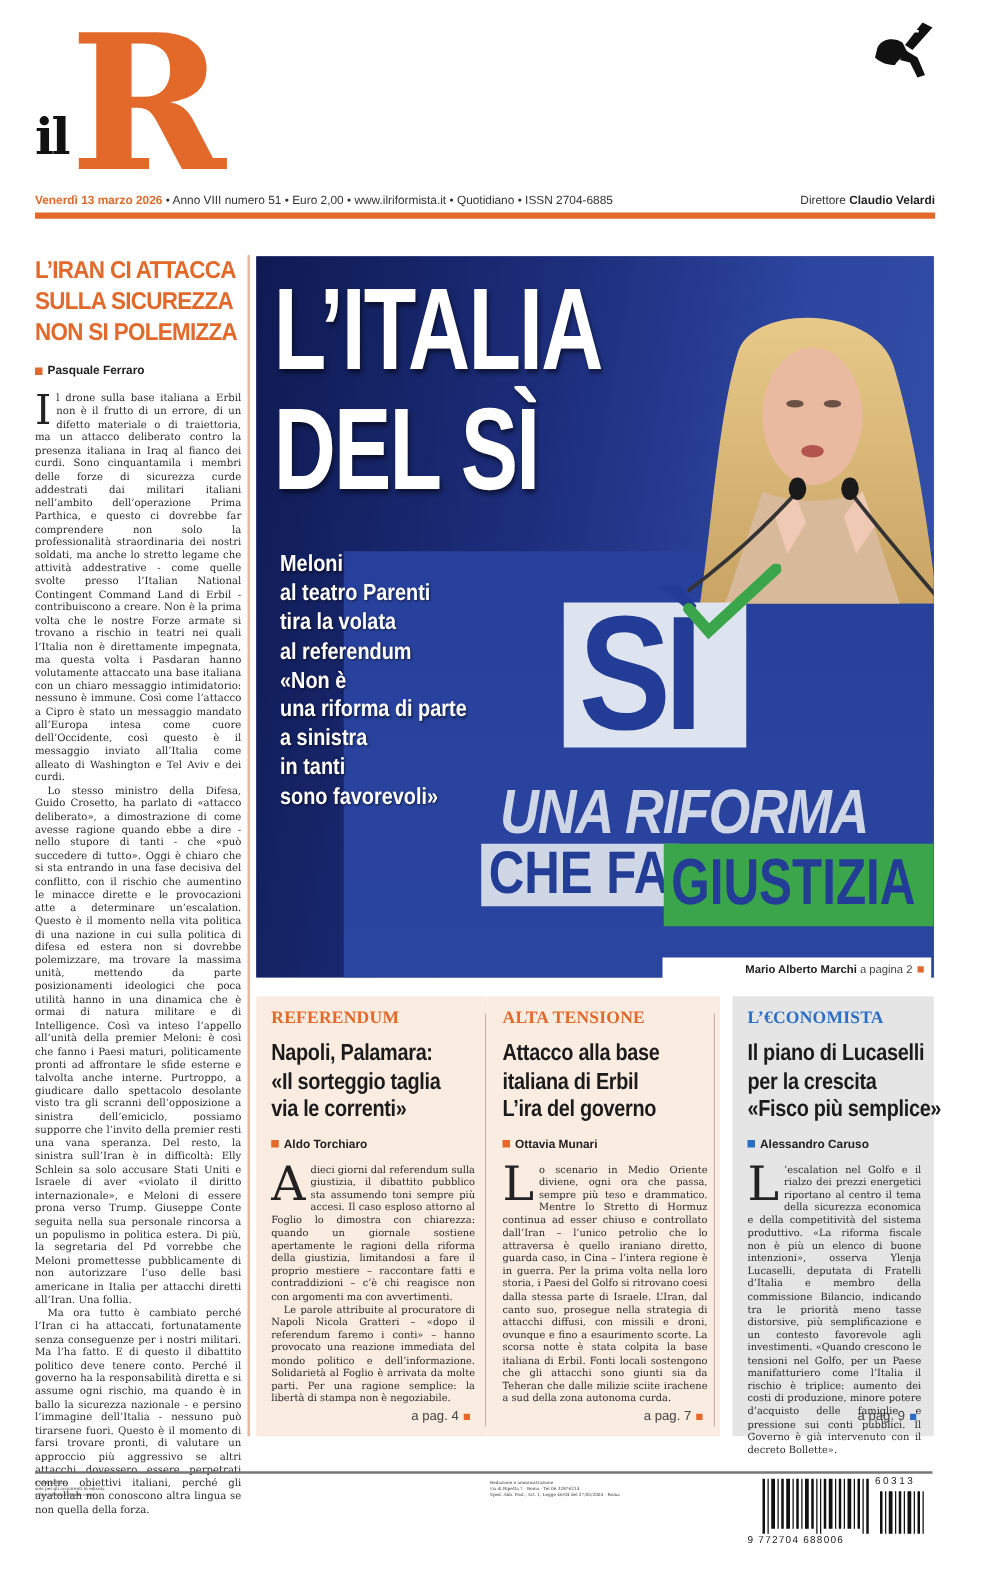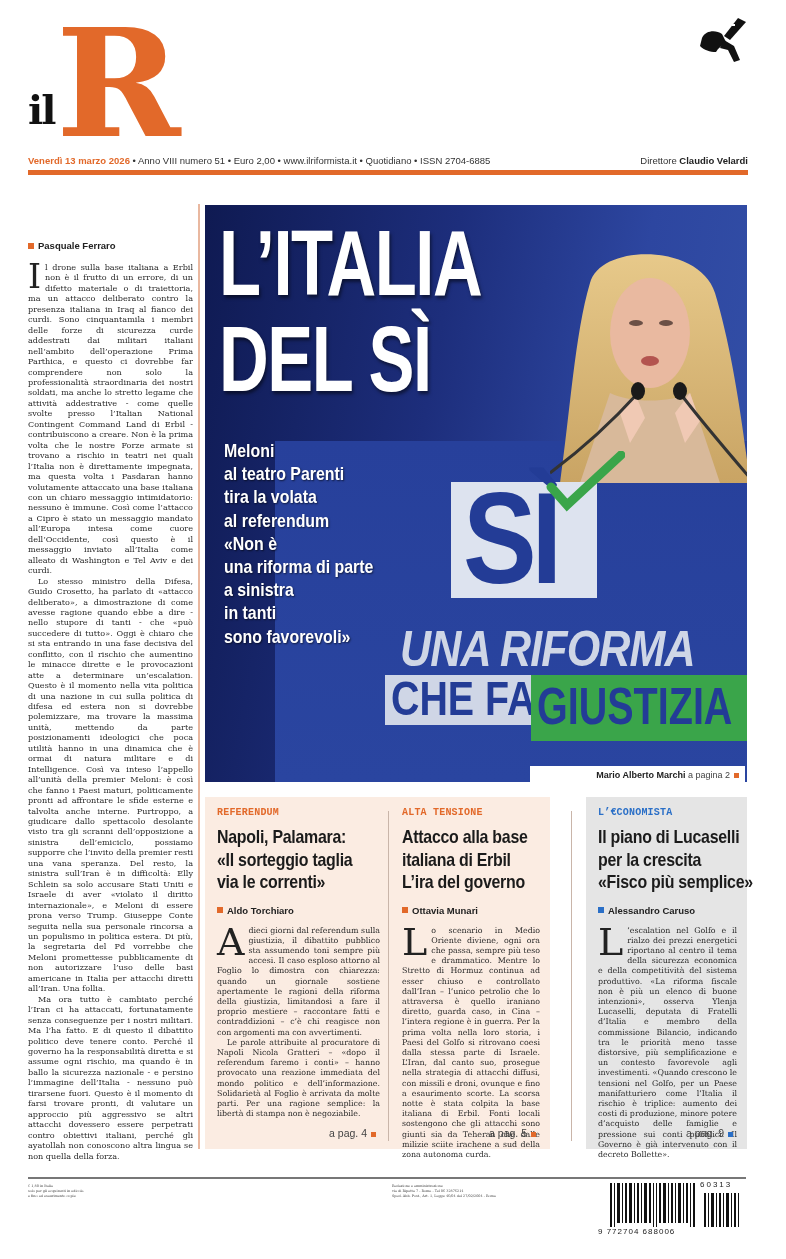--- a/index.html
+++ b/index.html
@@ -15,21 +15,21 @@
 
   .dateline { position: absolute; left: 28px; top: 155px; width: 720px; height: 14px; font-family: "Liberation Sans", sans-serif; font-size: 9.5px; color: #333; white-space: nowrap; }
   .dateline .date { color: #e2692a; font-weight: bold; }
   .dateline .director { position: absolute; right: 0; top: 0; }
   .dateline .director b { color: #222; margin-top: 28px; }
   .orange-rule { position: absolute; left: 28px; top: 170px; width: 720px; height: 5px; background: #e2692a; }
 
   
   .editorial { position: absolute; left: 28px; top: 204px; width: 165px; }
   .ed-title { font-family: "Liberation Sans", sans-serif; font-weight: bold; font-size: 19.5px; line-height: 25px; color: #e2692a; letter-spacing: -0.6px; transform: scaleX(0.92); transform-origin: left; white-space: nowrap; }
-  .byline { font-family: "Liberation Sans", sans-serif; font-weight: bold; font-size: 9.5px; color: #222; margin-top: 36px; display: flex; align-items: center; }
+  .byline { font-family: "Liberation Sans", sans-serif; font-weight: bold; font-size: 9.5px; color: #222; margin-top: 12px; display: flex; align-items: center; }
   .byline .sq { display: inline-block; width: 6px; height: 6px; background: #e2692a; margin-right: 4px; }
   .byline .sq.blue { background: #2a6fc7; }
   .body-text { font-family: "DejaVu Serif", serif; font-size: 8.1px; line-height: 10.45px; color: #2a2a2a; text-align: justify; hyphens: auto; margin-top: 11px; }
   .body-text p { text-indent: 10px; }
   .body-text p.first { text-indent: 0; }
   .dropcap { float: left; font-size: 33px; line-height: 28px; margin: 1px 4px 0 0; font-family: "DejaVu Serif", serif; color: #222; }
   .ed-sidebar-rule { position: absolute; left: 198px; top: 204px; width: 2px; height: 945px; background: #e9b8a0; }
 
   
   .hero { position: absolute; left: 205px; top: 205px; width: 542px; height: 577px; background: #1f2f7a; overflow: hidden; }
@@ -47,24 +47,24 @@
   .giust-box { position: absolute; left: 326px; top: 470px; width: 216px; height: 66px; background: #3aa54a; }
   .giust-text { position: absolute; left: 332px; top: 472px; font-family: "Liberation Sans", sans-serif; font-weight: bold; font-size: 52px; line-height: 58px; color: #233c96; transform: scaleX(0.76); transform-origin: left top; white-space: nowrap; }
   .hero-credit { position: absolute; left: 530px; top: 766px; width: 215px; height: 18px; background: #fff; font-family: "Liberation Sans", sans-serif; font-size: 9px; color: #444; text-align: right; padding-right: 6px; line-height: 18px; white-space: nowrap; }
   .hero-credit b { color: #222; }
   .hero-credit .sq { display: inline-block; width: 5px; height: 5px; background: #e2692a; margin-left: 4px; vertical-align: middle; }
 
   
   .stories { position: absolute; left: 205px; top: 797px; width: 542px; height: 352px; }
   .story { position: absolute; top: 0; height: 352px; padding: 10px 10px 0 12px; }
   .story.s1 { left: 0; width: 185px; background: #fbece2; }
-  .story.s2 { left: 185px; width: 160px; background: #fbece2; }
+  .story.s2 { left: 185px; width: 186px; background: #fbece2; }
   .story.s3 { left: 381px; width: 161px; background: #e5e5e5; }
   .story-divider { position: absolute; top: 14px; width: 1px; height: 330px; background: #c9b5a9; }
-  .kicker { font-family: Liberation Mono, monospace; font-weight: bold; font-size: 10px; color: #e2692a; letter-spacing: 0.2px; white-space: nowrap; }
+  .kicker { font-family: Liberation Serif, serif; font-weight: bold; font-size: 14px; color: #e2692a; letter-spacing: 0.2px; white-space: nowrap; }
   .kicker.blue { color: #2a6fc7; }
   .story-title { font-family: "Liberation Sans", sans-serif; font-weight: bold; font-size: 18.5px; line-height: 22.5px; color: #1b1b1b; margin-top: 8px; white-space: nowrap; transform: scaleX(0.86); transform-origin: left top; letter-spacing: -0.3px; }
   .story .byline { margin-top: 11px; }
   .story .body-text { font-size: 7.9px; line-height: 10.2px; margin-top: 10px; }
   .story .dropcap { font-size: 38px; line-height: 30px; }
   .apag { position: absolute; right: 14px; bottom: 10px; font-family: "Liberation Sans", sans-serif; font-size: 10.5px; color: #444; white-space: nowrap; }
   .apag .sq { display: inline-block; width: 5px; height: 5px; background: #e2692a; margin-left: 4px; vertical-align: middle; }
   .apag .sq.blue { background: #2a6fc7; }
 
   
@@ -89,20 +89,25 @@
   </svg>
 </div>
 
 <div class="dateline">
   <span class="date">Venerdì 13 marzo 2026</span><span> • Anno VIII numero 51 • Euro 2,00 • www.ilriformista.it • Quotidiano • ISSN 2704-6885</span>
   <span class="director"><span>Direttore </span><b>Claudio Velardi</b></span>
 </div>
 <div class="orange-rule"></div>
 
 <div class="editorial">
+  <div>
+    <div class="ed-title">L’IRAN CI ATTACCA</div>
+    <div class="ed-title">SULLA SICUREZZA</div>
+    <div class="ed-title">NON SI POLEMIZZA</div>
+  </div>
   <div class="byline">
     <span class="sq"></span>
     <span>Pasquale Ferraro</span>
   </div>
   <div class="body-text">
     <p class="first"><span class="dropcap">I</span><span>l drone sulla base italiana a Erbil non è il frutto di un errore, di un difetto materiale o di traiettoria, ma un attacco deliberato contro la presenza italiana in Iraq al fianco dei curdi. Sono cinquantamila i membri delle forze di sicurezza curde addestrati dai militari italiani nell’ambito dell’operazione Prima Parthica, e questo ci dovrebbe far comprendere non solo la professionalità straordinaria dei nostri soldati, ma anche lo stretto legame che attività addestrative - come quelle svolte presso l’Italian National Contingent Command Land di Erbil - contribuiscono a creare. Non è la prima volta che le nostre Forze armate si trovano a rischio in teatri nei quali l’Italia non è direttamente impegnata, ma questa volta i Pasdaran hanno volutamente attaccato una base italiana con un chiaro messaggio intimidatorio: nessuno è immune. Così come l’attacco a Cipro è stato un messaggio mandato all’Europa intesa come cuore dell’Occidente, così questo è il messaggio inviato all’Italia come alleato di Washington e Tel Aviv e dei curdi.</span></p>
     <p>Lo stesso ministro della Difesa, Guido Crosetto, ha parlato di «attacco deliberato», a dimostrazione di come avesse ragione quando ebbe a dire - nello stupore di tanti - che «può succedere di tutto». Oggi è chiaro che si sta entrando in una fase decisiva del conflitto, con il rischio che aumentino le minacce dirette e le provocazioni atte a determinare un’escalation. Questo è il momento nella vita politica di una nazione in cui sulla politica di difesa ed estera non si dovrebbe polemizzare, ma trovare la massima unità, mettendo da parte posizionamenti ideologici che poca utilità hanno in una dinamica che è ormai di natura militare e di Intelligence. Così va inteso l’appello all’unità della premier Meloni: è così che fanno i Paesi maturi, politicamente pronti ad affrontare le sfide esterne e talvolta anche interne. Purtroppo, a giudicare dallo spettacolo desolante visto tra gli scranni dell’opposizione a sinistra dell’emiciclo, possiamo supporre che l’invito della premier resti una vana speranza. Del resto, la sinistra sull’Iran è in difficoltà: Elly Schlein sa solo accusare Stati Uniti e Israele di aver «violato il diritto internazionale», e Meloni di essere prona verso Trump. Giuseppe Conte seguita nella sua personale rincorsa a un populismo in politica estera. Di più, la segretaria del Pd vorrebbe che Meloni promettesse pubblicamente di non autorizzare l’uso delle basi americane in Italia per attacchi diretti all’Iran. Una follia.</p>
     <p>Ma ora tutto è cambiato perché l’Iran ci ha attaccati, fortunatamente senza conseguenze per i nostri militari. Ma l’ha fatto. E di questo il dibattito politico deve tenere conto. Perché il governo ha la responsabilità diretta e si assume ogni rischio, ma quando è in ballo la sicurezza nazionale - e persino l’immagine dell’Italia - nessuno può tirarsene fuori. Questo è il momento di farsi trovare pronti, di valutare un approccio più aggressivo se altri attacchi dovessero essere perpetrati contro obiettivi italiani, perché gli ayatollah non conoscono altra lingua se non quella della forza.</p>
   </div>
 </div>
@@ -191,21 +196,21 @@
       <div>italiana di Erbil</div>
       <div>L’ira del governo</div>
     </div>
     <div class="byline">
       <span class="sq"></span>
       <span>Ottavia Munari</span>
     </div>
     <div class="body-text">
       <p class="first"><span class="dropcap">L</span><span>o scenario in Medio Oriente diviene, ogni ora che passa, sempre più teso e drammatico. Mentre lo Stretto di Hormuz continua ad esser chiuso e controllato dall’Iran – l’unico petrolio che lo attraversa è quello iraniano diretto, guarda caso, in Cina – l’intera regione è in guerra. Per la prima volta nella loro storia, i Paesi del Golfo si ritrovano coesi dalla stessa parte di Israele. L’Iran, dal canto suo, prosegue nella strategia di attacchi diffusi, con missili e droni, ovunque e fino a esaurimento scorte. La scorsa notte è stata colpita la base italiana di Erbil. Fonti locali sostengono che gli attacchi sono giunti sia da Teheran che dalle milizie sciite irachene a sud della zona autonoma curda.</span></p>
     </div>
-    <div class="apag"><span>a pag. 5</span><span class="sq"></span></div>
+    <div class="apag"><span>a pag. 7</span><span class="sq"></span></div>
   </div>
   <div class="story-divider" style="left:366px;"></div>
 
   <div class="story s3">
     <div class="kicker blue">L’€CONOMISTA</div>
     <div class="story-title">
       <div>Il piano di Lucaselli</div>
       <div>per la crescita</div>
       <div>«Fisco più semplice»</div>
     </div>

